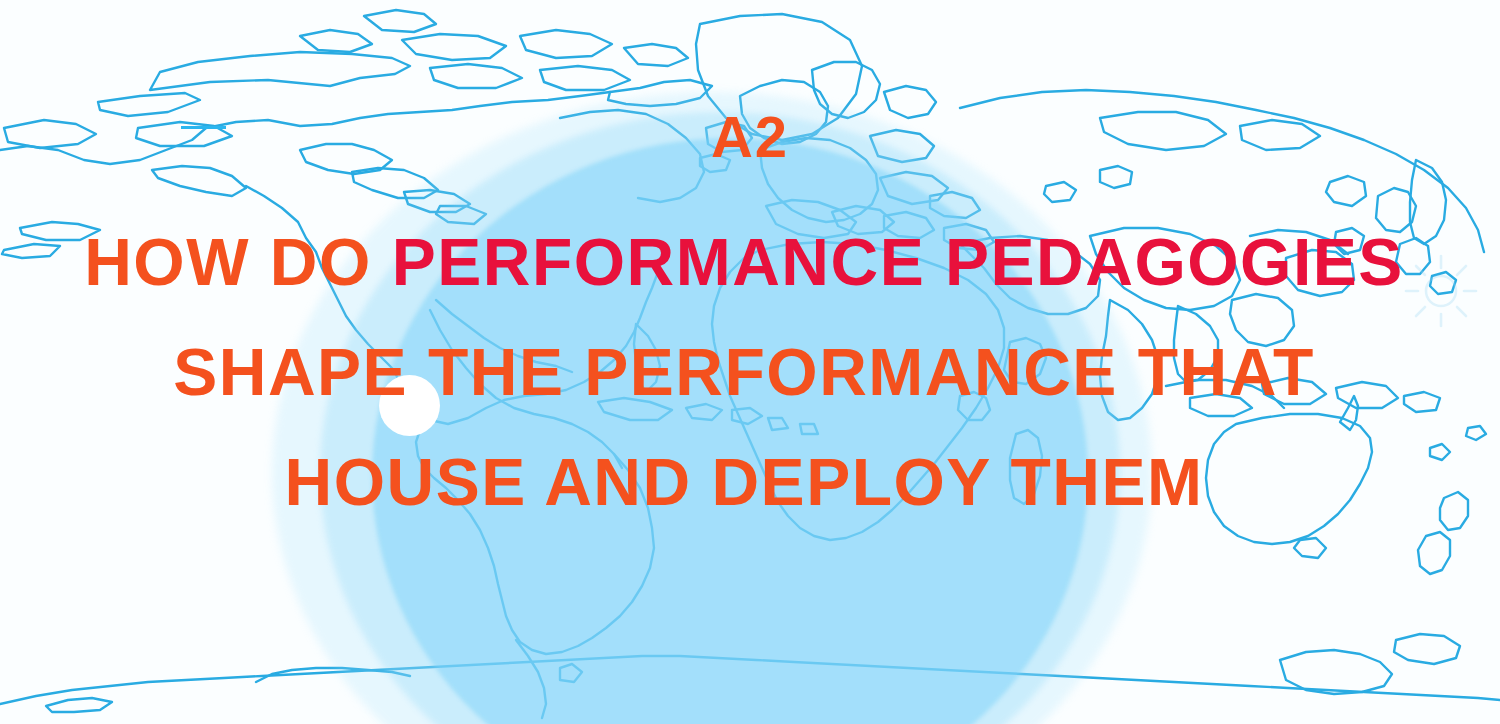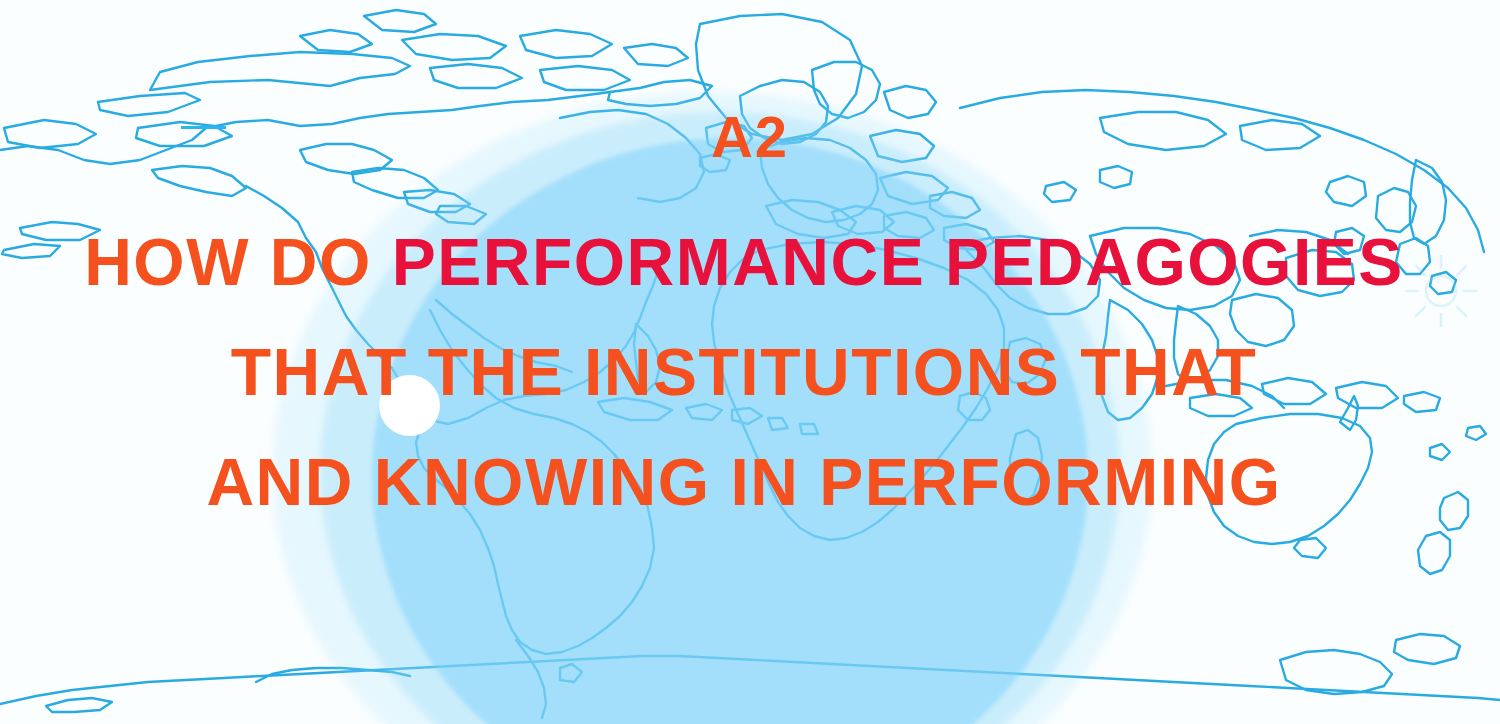--- a/index.html
+++ b/index.html
@@ -356,19 +356,19 @@
       </g>
     </svg>
   </div>
 
   <div id="text-block">
 
     <div class="eyebrow">A2</div>
 
     <div class="headline">
       <span class="hl-line"><span>HOW DO </span><span class="accent">PERFORMANCE PEDAGOGIES</span></span>
-      <span class="hl-line">THAT THE INSTITUTIONS THAT</span>
-      <span class="hl-line">AND KNOWING IN PERFORMING</span>
+      <span class="hl-line">SHAPE THE PERFORMANCE THAT</span>
+      <span class="hl-line">HOUSE AND DEPLOY THEM</span>
     </div>
 
   </div>
 
 </div>
 
 </body></html>

